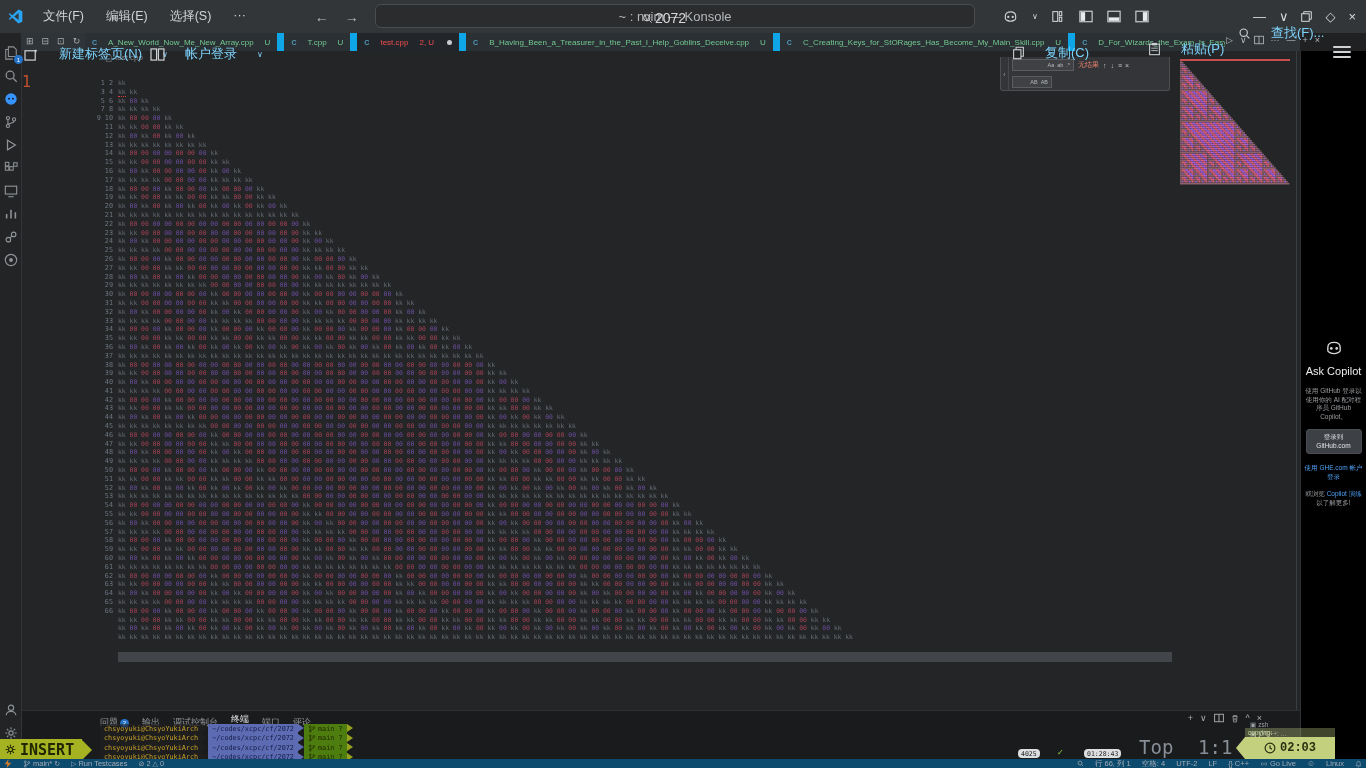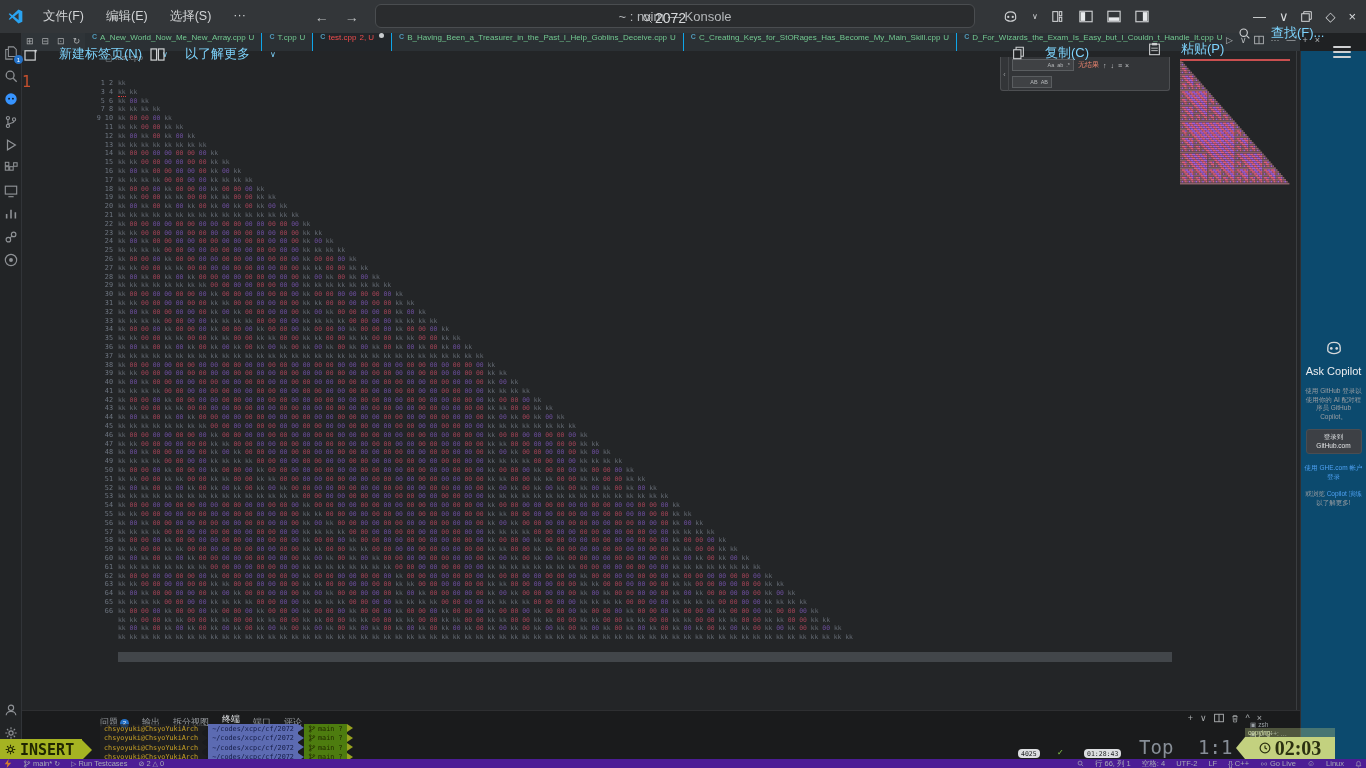--- a/index.html
+++ b/index.html
@@ -27,22 +27,22 @@
   
   .activitybar{position:absolute;left:0;top:33px;width:22px;height:726px;background:#222426;
     border-right:1px solid #313438;z-index:8}
   .act-ic{position:absolute;left:3px;width:16px;height:16px;color:#8f9296;display:flex;align-items:center;justify-content:center}
   .badge{position:absolute;right:-4px;bottom:-3px;min-width:9px;height:9px;border-radius:5px;background:#2472c8;
     color:#fff;font-size:6px;display:flex;align-items:center;justify-content:center;padding:0 1px}
 
   
   .tabbar-bg{position:absolute;left:22px;top:33px;width:1278px;height:18px;background:#2f3438;z-index:5}
   .tabs{position:absolute;left:85px;top:33px;width:1140px;height:18px;display:flex;overflow:hidden;z-index:6;white-space:nowrap}
-  .tab{display:flex;align-items:flex-start;gap:3px;padding:0 7px;font-size:8px;background:#2b3034;
-    border-right:1px solid #0ea5e9;color:#73c991}
+  .tab{display:flex;align-items:center;gap:11px;padding:0 7px;font-size:8px;background:#2b3034;
+    border-right:7px solid #0ea5e9;color:#73c991}
   .tab.active{background:#22262a}
   .tab .ficon{color:#519aba;font-weight:bold;font-size:7px}
   .tab .dot{width:5px;height:5px;border-radius:50%;background:#c9ccce;margin-left:2px}
   .tab.red{color:#f14c4c}
   .editor-actions{position:absolute;left:1226px;top:35px;display:flex;gap:7px;color:#b3b6b8;font-size:9px;z-index:6;align-items:center}
   .mini-icons{position:absolute;left:26px;top:36px;display:flex;gap:8px;color:#a9acae;font-size:9px;z-index:6}
 
   
   .breadcrumb{position:absolute;left:105px;top:53px;color:#84898d;font-size:8px;display:flex;gap:3px;align-items:center;z-index:4}
 
@@ -98,41 +98,41 @@
   .s3{background:#4d7c0f;color:#222a00}
   .parr{width:0;height:0;border-top:4.75px solid transparent;border-bottom:4.75px solid transparent}
 
   
   .insert{position:absolute;left:0;top:739px;height:21px;display:flex;align-items:center;z-index:40}
   .insert .body{background:#a5b322;color:#202602;font-family:"DejaVu Sans Mono",monospace;font-weight:bold;
     font-size:15px;height:21px;display:flex;align-items:center;gap:4px;padding:0 8px 0 5px}
   .insert .tip{width:0;height:0;border-top:10.5px solid transparent;border-bottom:10.5px solid transparent;border-left:10px solid #a5b322}
   .vtxt{position:absolute;color:#878e97;font-family:"DejaVu Sans Mono",monospace;font-size:19px;z-index:40}
   .clockseg{position:absolute;left:1245px;top:737px;width:90px;height:22px;background:#c3d17f;color:#2b3010;
-    display:flex;align-items:center;justify-content:center;gap:4px;font-family:Liberation Serif, serif;
-    font-size:20px;font-weight:bold;z-index:40}
+    display:flex;align-items:center;justify-content:center;gap:4px;font-family:Liberation Mono, monospace;
+    font-size:12px;font-weight:bold;z-index:40}
   .clockseg-arr{position:absolute;left:1236px;top:737px;width:0;height:0;z-index:40;
     border-top:11px solid transparent;border-bottom:11px solid transparent;border-right:9px solid #c3d17f}
   .copying{position:absolute;left:1245px;top:728px;width:90px;height:9px;background:rgba(183,199,125,.35);
     color:#cdd9a2;font-size:6.5px;display:flex;align-items:center;gap:2px;padding:0 3px;z-index:40}
   .pill{position:absolute;top:749px;height:9px;background:#dcdee0;color:#232527;font-size:6.5px;
     border-radius:4px;display:flex;align-items:center;justify-content:center;padding:0 3px;z-index:41;
     font-family:"DejaVu Sans Mono",monospace}
   .vcheck{position:absolute;left:1057px;top:748px;color:#8fd14f;font-size:8px;z-index:41}
 
   
-  .statusbar{position:absolute;left:0;top:759px;width:1366px;height:9px;background:#4c1d95;z-index:50;
+  .statusbar{position:absolute;left:0;top:759px;width:1366px;height:9px;background:#0c4a6e;z-index:50;
     display:flex;align-items:center;justify-content:space-between;color:#a8adb5;font-size:7.5px;padding:0 4px}
   .sb-group{display:flex;gap:11px;align-items:center;height:9px}
   .sb-item{display:flex;gap:2px;align-items:center;white-space:nowrap}
   .sb-item .ic{display:flex;align-items:center;font-size:7px}
   .bolt{color:#d27d2d}
 
   
-  .copilot{position:absolute;left:1300px;top:51px;width:66px;height:708px;background:#0c4a6e;
+  .copilot{position:absolute;left:1300px;top:51px;width:66px;height:708px;background:#000000;
     border-left:1px solid #303033;z-index:12;color:#9b9ea2;text-align:center}
   .cp-icon{margin:288px auto 8px;color:#d6d8da}
   .cp-title{color:#ececee;font-size:11px;margin-bottom:10px}
   .cp-body{font-size:6.5px;line-height:8.5px;padding:0 4px;margin-bottom:8px}
   .cp-btn{margin:0 auto 10px;width:56px;background:#3d4045;border:1px solid #4a4d52;border-radius:3px;
     color:#e2e4e6;font-size:6.5px;line-height:8.5px;padding:3px 1px}
   .cp-link{color:#4ea1f3;font-size:6.5px;line-height:8.5px;padding:0 3px;margin-bottom:9px}
   .cp-more{font-size:6.5px;line-height:8.5px;padding:0 4px}
   .cp-more a{color:#4ea1f3;text-decoration:none}
 </style>
@@ -1608,21 +1608,21 @@
       <path d="M12 1h3M13.5 0v3" stroke="#cfd1d3" stroke-width="1.2" fill="none" transform="translate(-1,2)"></path>
     </svg>
   <span>新建标签页(N)</span>
     <i style="font-size:8px">∨</i>
 </div>
 <div class="kbtn" style="left:150px;top:45px">
   <svg width="15" height="13" viewBox="0 0 16 14">
       <rect x="1" y="1" width="6" height="12" fill="none" stroke="#cfd1d3" stroke-width="1.3"></rect>
       <rect x="9" y="1" width="6" height="12" fill="none" stroke="#cfd1d3" stroke-width="1.3"></rect>
     </svg>
-  <span>以了解更多</span>
+  <span>帐户登录</span>
     <i style="font-size:8px">∨</i>
 </div>
 <div class="kbtn" style="left:1012px;top:44px">
   <svg width="13" height="14" viewBox="0 0 16 16">
       <rect x="2" y="4" width="9" height="11" fill="none" stroke="#cfd1d3" stroke-width="1.3"></rect>
       <path d="M5 4V1h9v11h-3" fill="none" stroke="#cfd1d3" stroke-width="1.3"></path>
     </svg>
   <span>复制(C)</span>
 </div>
 <div class="kbtn" style="left:1148px;top:40px">
@@ -1643,21 +1643,21 @@
 <div class="kham">
     <div></div>
     <div></div>
     <div></div>
   </div>
 
 <div class="panel">
   <div class="ptabs" id="ptabs">
       <span class="ptab">问题<span class="pbadge">2</span></span>
       <span class="ptab">输出</span>
-      <span class="ptab">拆分视图</span>
+      <span class="ptab">调试控制台</span>
       <span class="ptab active">终端</span>
       <span class="ptab">端口</span>
       <span class="ptab">评论</span>
     </div>
   <div class="picons" id="picons">
       <span>+</span>
       <span>∨</span>
       <span>
         <svg width="10" height="10" viewBox="0 0 16 16">
           <rect x="1" y="2" width="14" height="12" fill="none" stroke="#b3b6b8" stroke-width="1.4"></rect>

